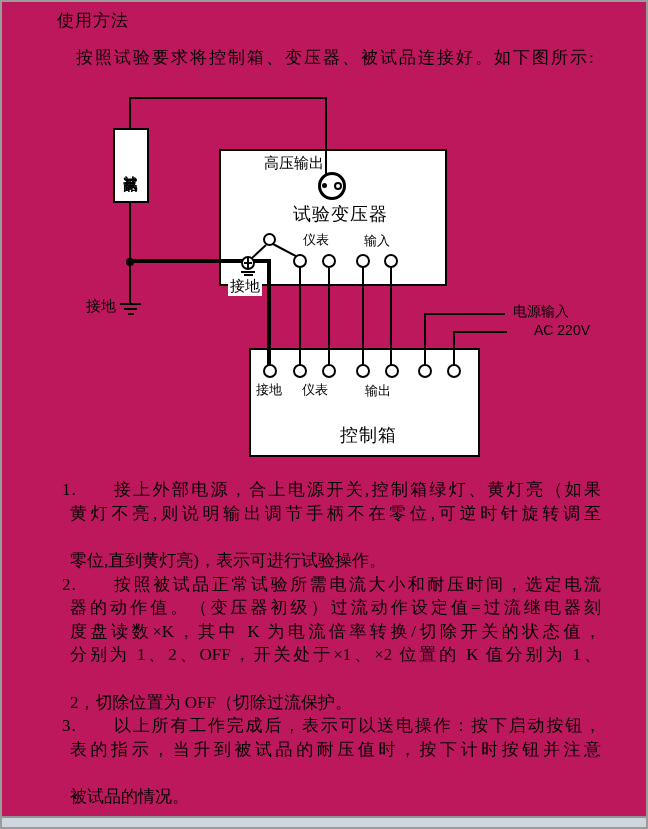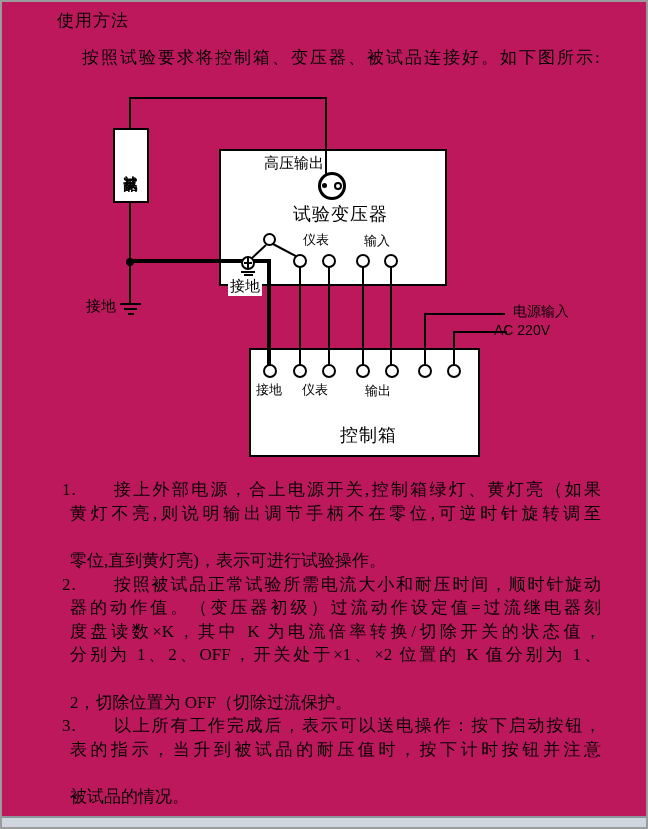--- a/index.html
+++ b/index.html
@@ -2,21 +2,21 @@
 <html><head>
 <meta charset="utf-8">
 <style>
   html,body{margin:0;padding:0;background:#fff;}
   .page{
     position:relative; width:648px; height:829px; background:#be185d;
     border:2px solid #9b9b9b; box-sizing:border-box; overflow:hidden;
     font-family:"Liberation Serif", serif; color:#000;
   }
   .title{position:absolute; left:55px; top:7px; font-size:17px; letter-spacing:1px;}
-  .intro{position:absolute; left:80px; top:44px; font-size:17px; letter-spacing:2px; white-space:nowrap;}
+  .intro{position:absolute; left:74px; top:44px; font-size:17px; letter-spacing:2px; white-space:nowrap;}
 
   
   .dg{position:absolute; left:0; top:0; width:648px; height:470px;}
   .box{position:absolute; border:2px solid #000; background:#fff; box-sizing:border-box; z-index:1;}
   .w{position:absolute; background:#000; z-index:2;}
   .c{position:absolute; border:2px solid #000; border-radius:50%; background:#fff; box-sizing:border-box; z-index:3;}
   .arm{position:absolute; height:2px; background:#000; transform-origin:0 50%; z-index:2;}
   .lab{position:absolute; font-family:"Liberation Sans", sans-serif; font-weight:400; z-index:4; white-space:nowrap;}
   .dot{position:absolute; background:#000; border-radius:50%; z-index:3;}
   .spec-text{
@@ -96,21 +96,21 @@
     <div class="w" style="left:297px;top:265px;width:2px;height:99px;"></div>
     <div class="w" style="left:326px;top:265px;width:2px;height:99px;"></div>
     <div class="w" style="left:360px;top:265px;width:2px;height:99px;"></div>
     <div class="w" style="left:388px;top:265px;width:2px;height:99px;"></div>
 
     <div class="w" style="left:422px;top:311px;width:2px;height:53px;"></div>
     <div class="w" style="left:422px;top:311px;width:81px;height:2px;"></div>
     <div class="w" style="left:451px;top:329px;width:2px;height:35px;"></div>
     <div class="w" style="left:451px;top:329px;width:54px;height:2px;"></div>
     <div class="lab" style="left:511px;top:301px;font-size:14px;">电源输入</div>
-    <div class="lab" style="left:492px;top:320px;font-size:14px;">AC 220V</div>
+    <div class="lab" style="left:532px;top:320px;font-size:14px;">AC 220V</div>
 
     <div class="c" style="left:261px;top:362px;width:14px;height:14px;"></div>
     <div class="c" style="left:291px;top:362px;width:14px;height:14px;"></div>
     <div class="c" style="left:320px;top:362px;width:14px;height:14px;"></div>
     <div class="c" style="left:354px;top:362px;width:14px;height:14px;"></div>
     <div class="c" style="left:383px;top:362px;width:14px;height:14px;"></div>
     <div class="c" style="left:416px;top:362px;width:14px;height:14px;"></div>
     <div class="c" style="left:445px;top:362px;width:14px;height:14px;"></div>
 
     <div class="lab" style="left:254px;top:379px;font-size:13px;">接地</div>
@@ -121,21 +121,21 @@
 
   <div class="instructions">
     <div class="item">
       <span class="num">1.</span>
       <div class="line first">接上外部电源，合上电源开关,控制箱绿灯、黄灯亮（如果</div>
       <div class="line">黄灯不亮,则说明输出调节手柄不在零位,可逆时针旋转调至</div>
       <div class="line last">零位,直到黄灯亮)，表示可进行试验操作。</div>
     </div>
     <div class="item">
       <span class="num">2.</span>
-      <div class="line first">按照被试品正常试验所需电流大小和耐压时间，顺时针旋动</div>
+      <div class="line first">按照被试品正常试验所需电流大小和耐压时间，选定电流</div>
       <div class="line">器的动作值。（变压器初级）过流动作设定值=过流继电器刻</div>
       <div class="line">度盘读数×K，其中 K 为电流倍率转换/切除开关的状态值，</div>
       <div class="line">分别为 1、2、OFF，开关处于×1、×2 位置的 K 值分别为 1、</div>
       <div class="line last">2，切除位置为 OFF（切除过流保护。</div>
     </div>
     <div class="item">
       <span class="num">3.</span>
       <div class="line first">以上所有工作完成后，表示可以送电操作：按下启动按钮，</div>
       <div class="line">表的指示，当升到被试品的耐压值时，按下计时按钮并注意</div>
       <div class="line last">被试品的情况。</div>

